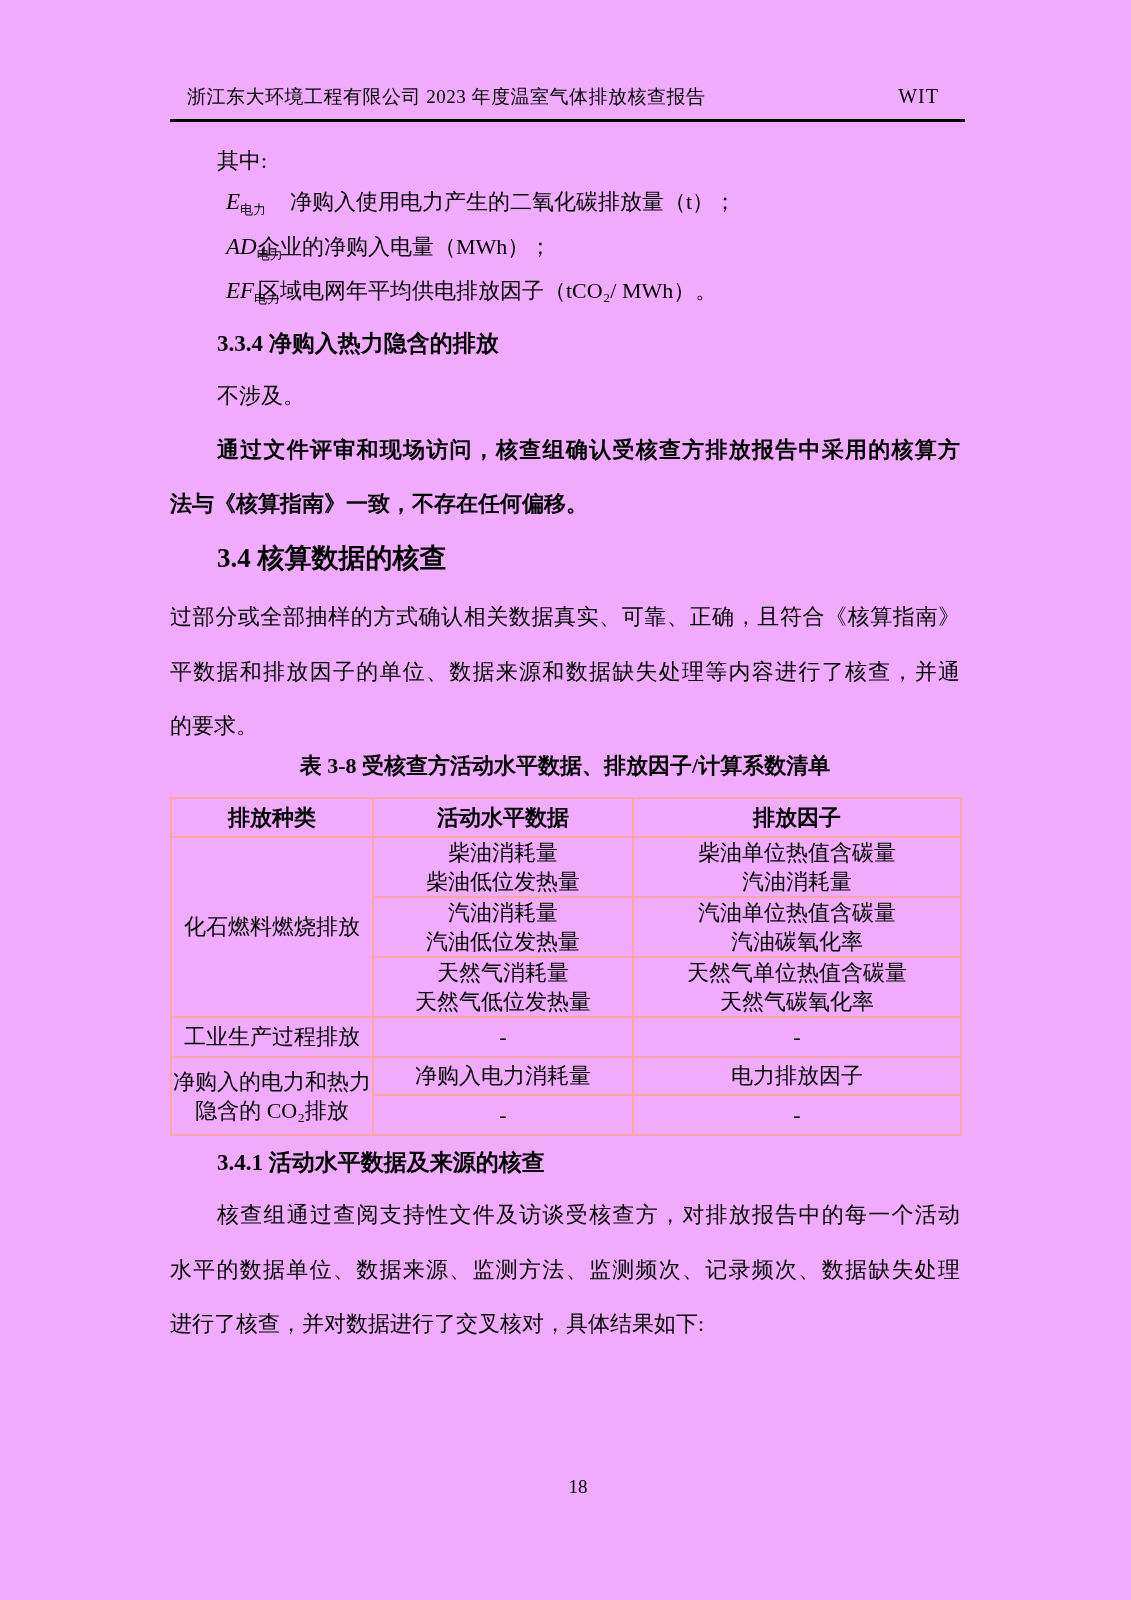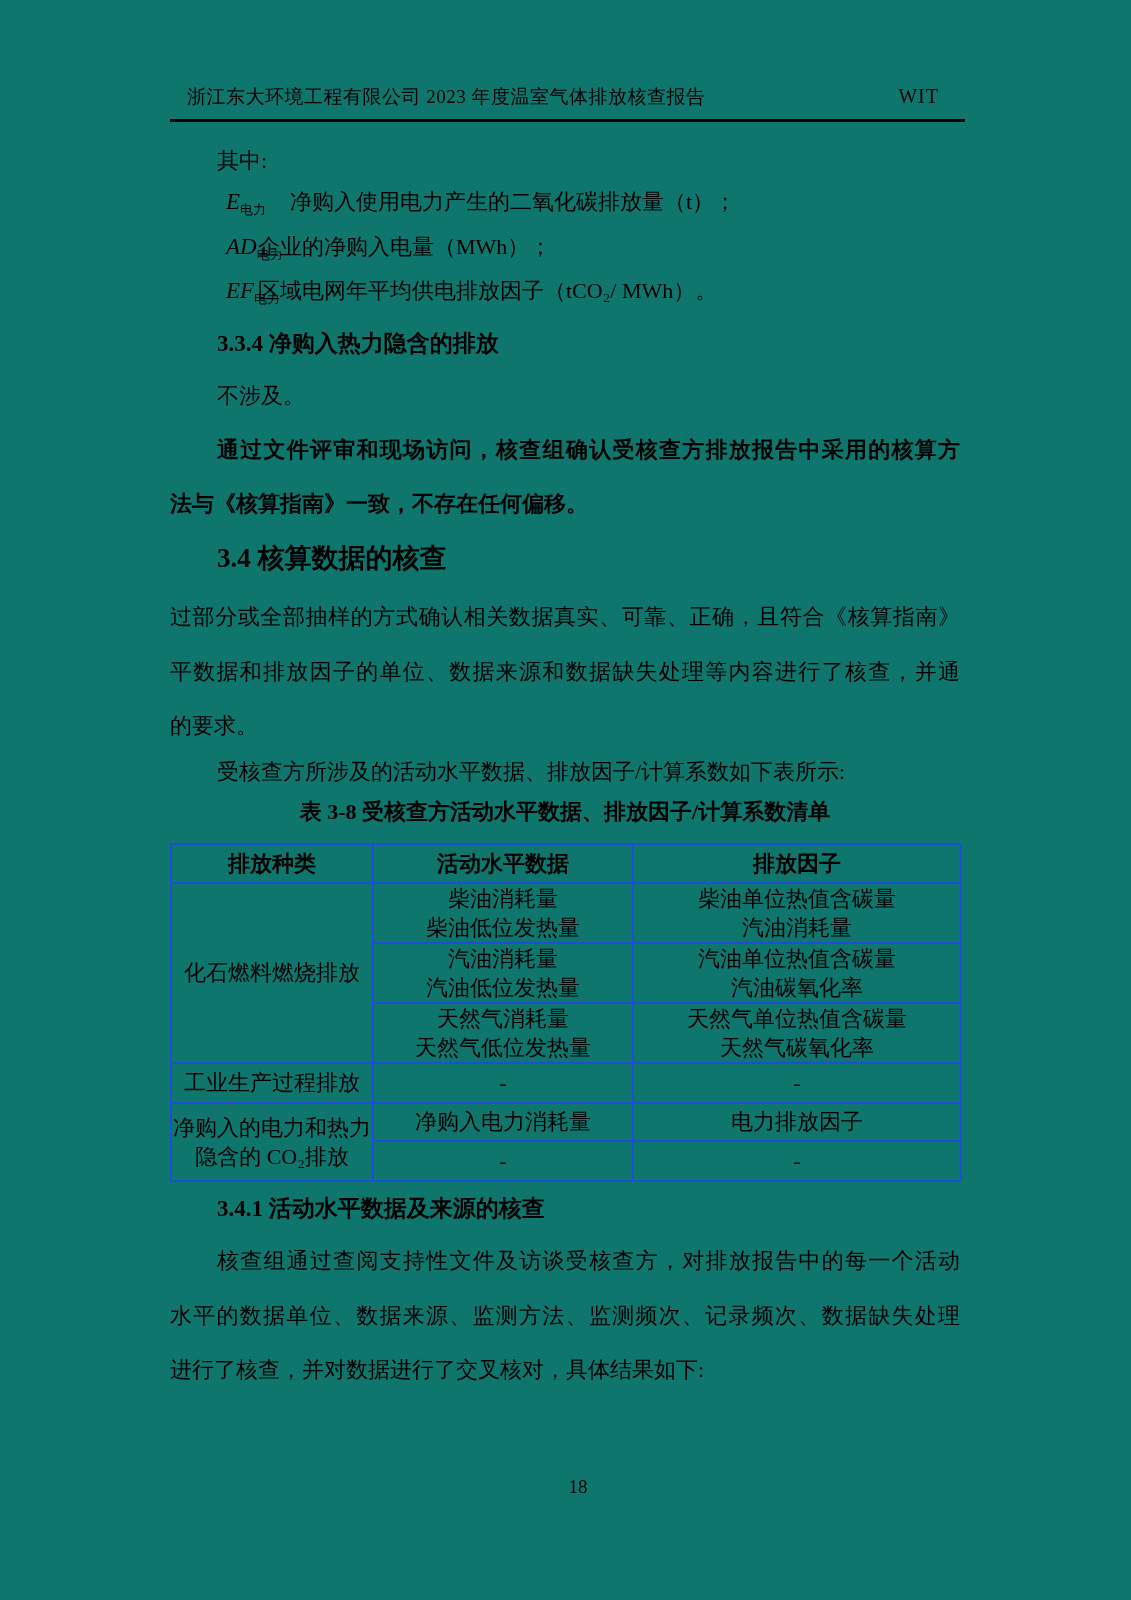--- a/index.html
+++ b/index.html
@@ -1,21 +1,21 @@
 <!DOCTYPE html>
 <html><head>
 <meta charset="utf-8">
 <style>
   * { margin: 0; padding: 0; box-sizing: border-box; }
   html, body { background: #ffffff; }
   .page {
     position: relative;
     width: 1131px;
     height: 1600px;
-    background: #0f766e;
+    background: #f0abfc;
     color: #000000;
     font-family: "Liberation Serif", "DejaVu Serif", serif;
     overflow: hidden;
   }
   
   .hdr {
     position: absolute;
     left: 170px;
     top: 84px;
     width: 795px;
@@ -68,21 +68,21 @@
   .h-small { font-size: 23px; font-weight: bold; }
   .h-mid { height: 48px; line-height: 48px; font-size: 27px; font-weight: bold; }
   
   table.dt {
     width: 790px;
     border-collapse: collapse;
     table-layout: fixed;
     font-size: 22px;
   }
   table.dt td, table.dt th {
-    border: 2px solid #1d4ed8;
+    border: 2px solid #fca5a5;
     text-align: center;
     vertical-align: middle;
     font-weight: normal;
     padding: 0;
   }
   table.dt th { font-weight: bold; }
   .col1 { width: 202px; }
   .col2 { width: 260px; }
   .col3 { width: 328px; }
   tr.h-hdr  { height: 39px; }
@@ -137,21 +137,20 @@
 
     <div class="line indent bold fill" style="margin-top:14px;">通过文件评审和现场访问，核查组确认受核查方排放报告中采用的核算方</div>
     <div class="line bold" style="margin-top:14px;">法与《核算指南》一致，不存在任何偏移。</div>
 
     <div class="h-mid indent" style="margin-top:10px;">3.4 核算数据的核查</div>
 
     <div class="line fill" style="margin-top:15px;">过部分或全部抽样的方式确认相关数据真实、可靠、正确，且符合《核算指南》</div>
     <div class="line fill" style="margin-top:15px;">平数据和排放因子的单位、数据来源和数据缺失处理等内容进行了核查，并通</div>
     <div class="line" style="margin-top:14px;">的要求。</div>
 
-    <div class="line indent" style="margin-top:6px;">受核查方所涉及的活动水平数据、排放因子/计算系数如下表所示:</div>
 
     <div class="line bold center" style="margin-top:0;">表 3-8 受核查方活动水平数据、排放因子/计算系数清单</div>
 
     <table class="dt" style="margin-top:11px;">
       <colgroup>
           <col class="col1">
           <col class="col2">
           <col class="col3">
         </colgroup>
       <tbody>

